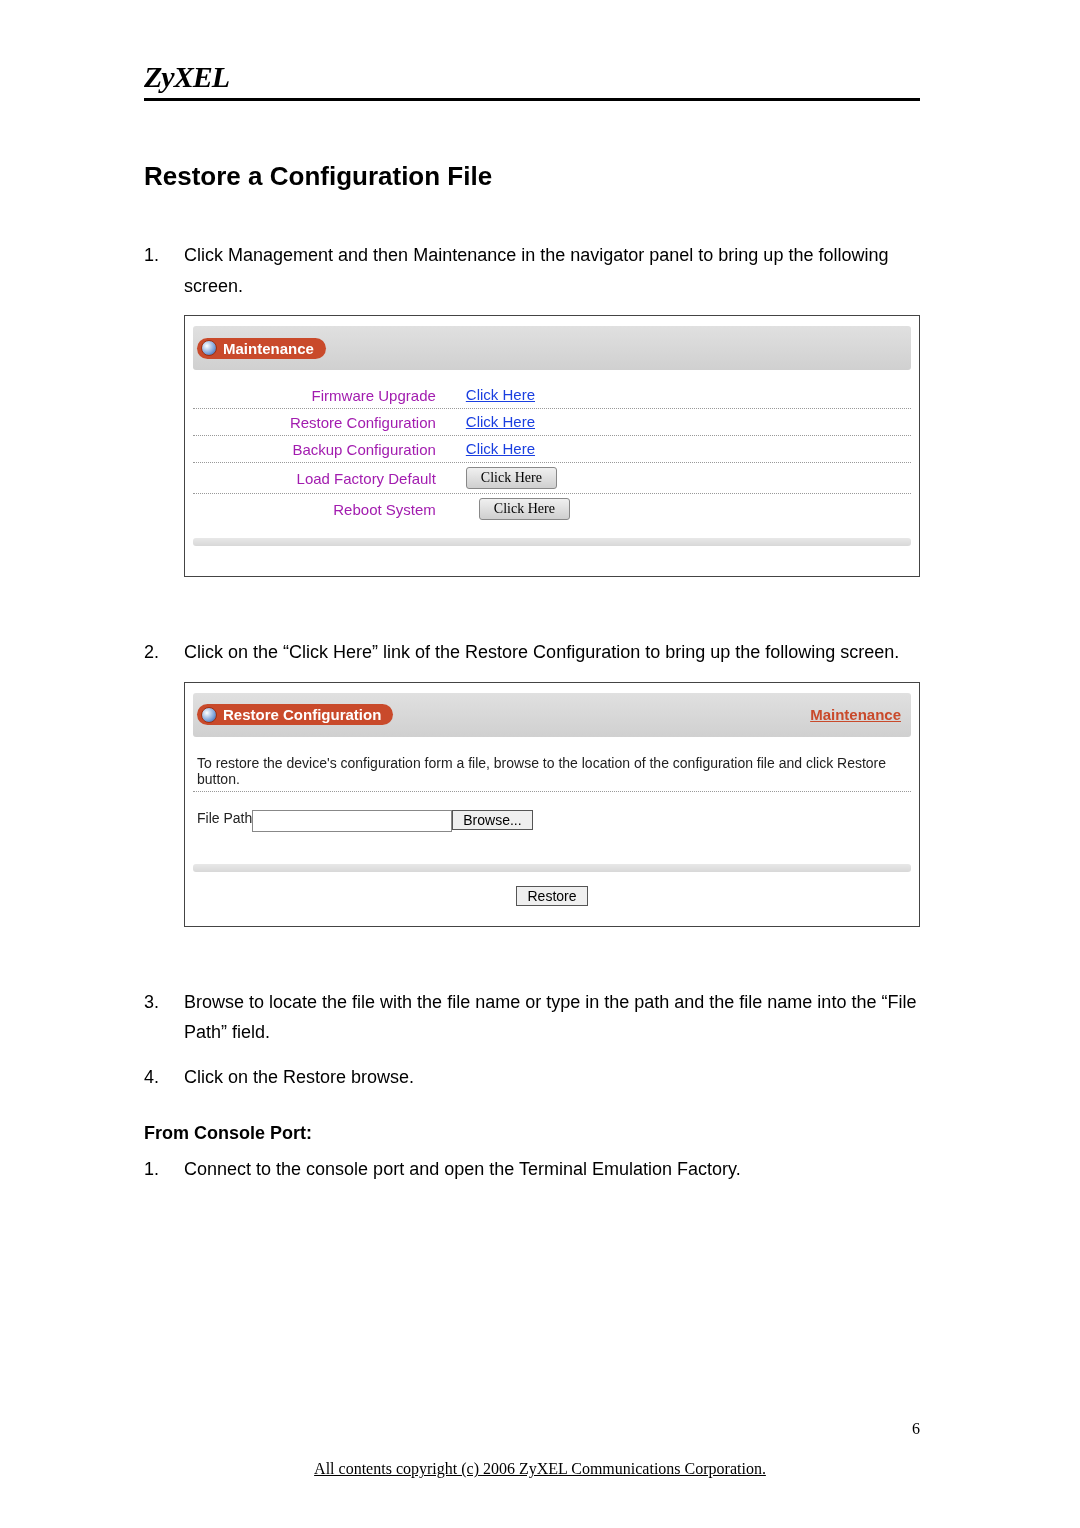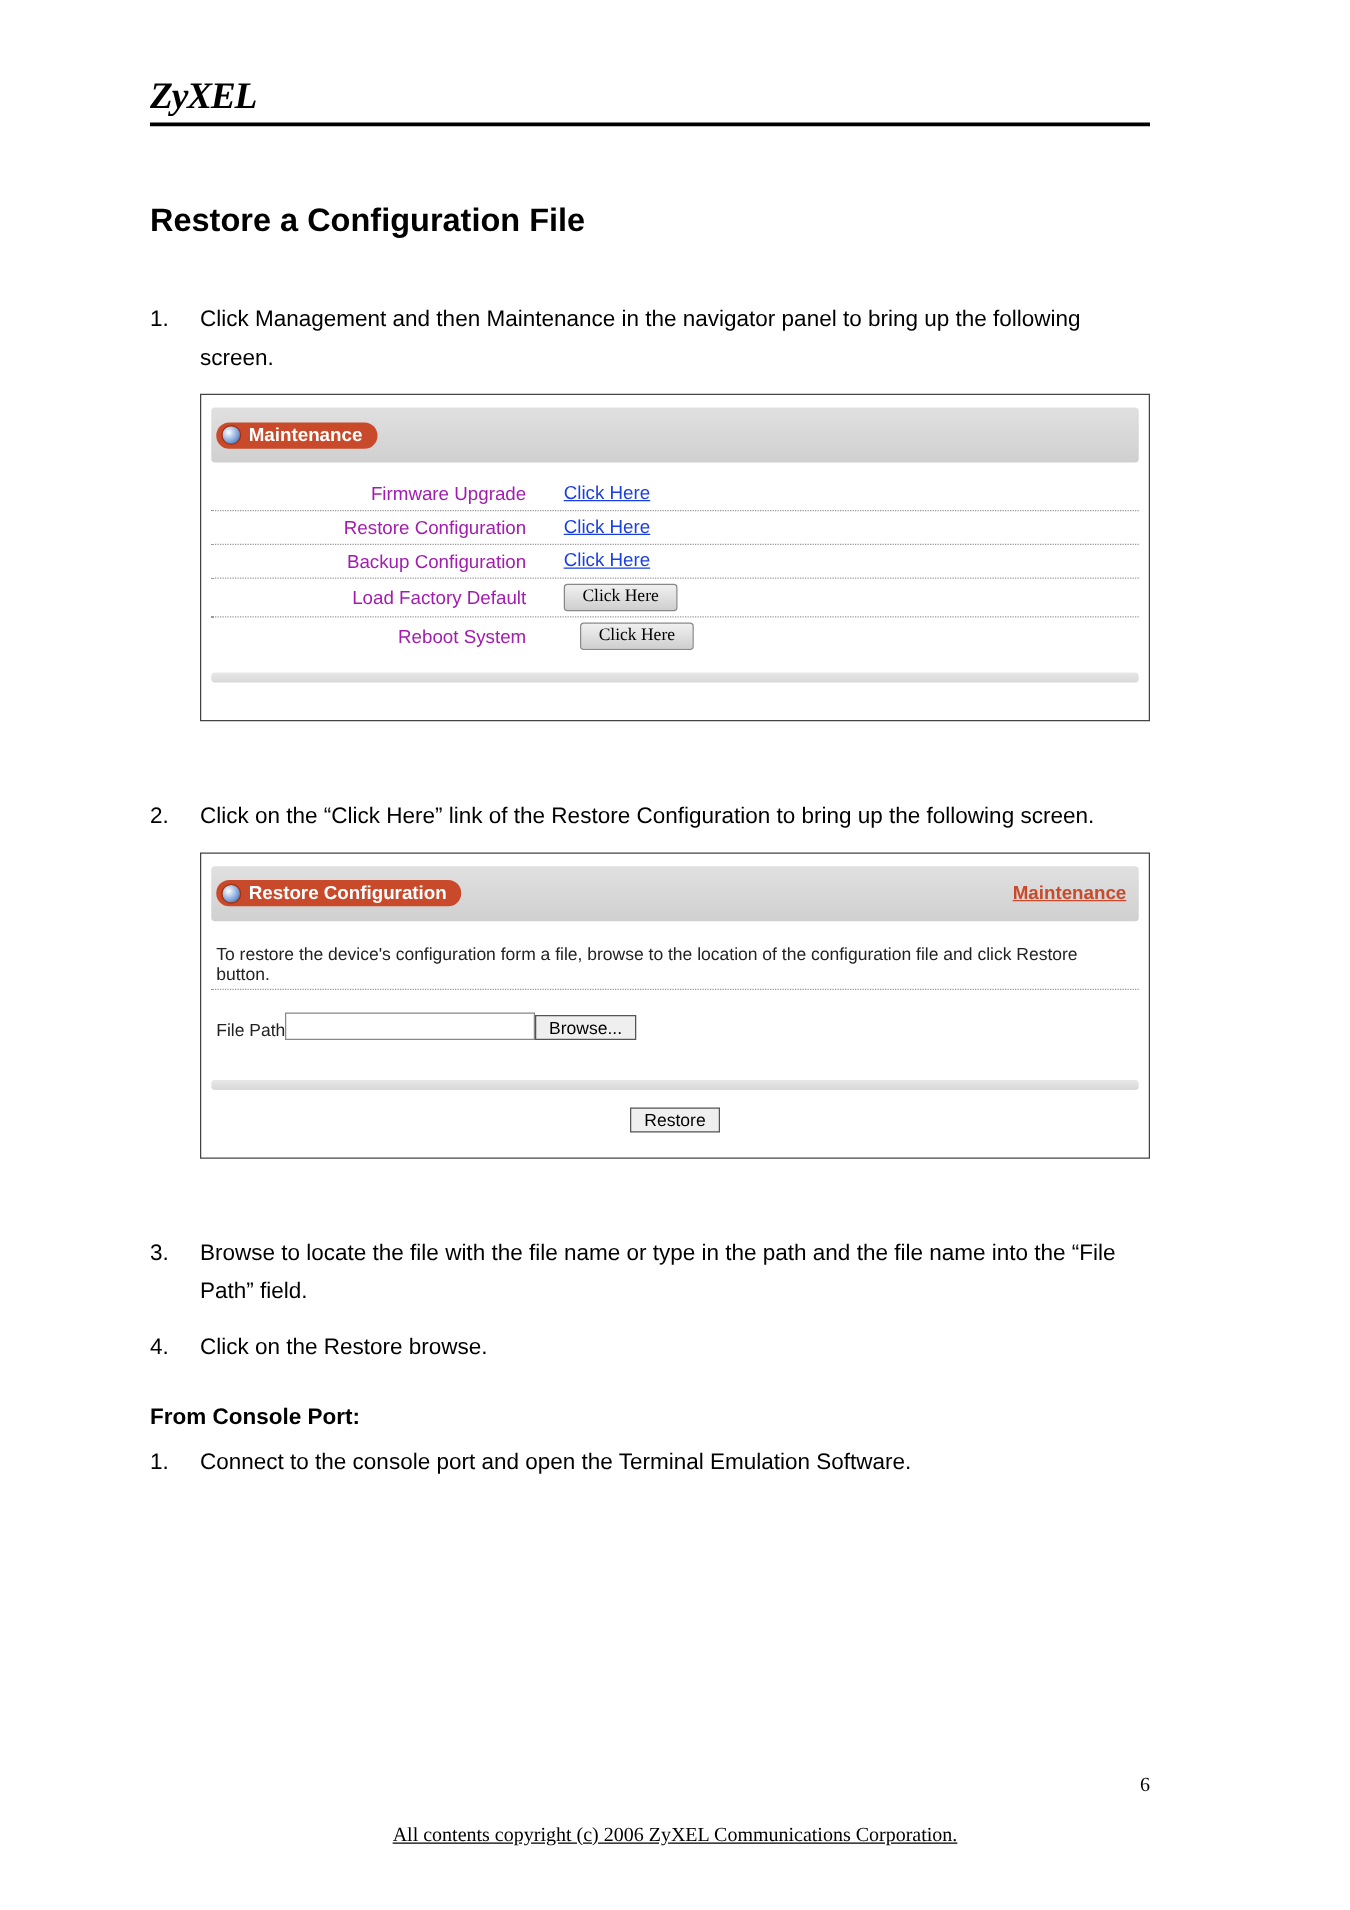--- a/index.html
+++ b/index.html
@@ -6,20 +6,21 @@
   body {
     width: 1080px;
     height: 1528px;
     background: #fff;
     font-family: Arial, Helvetica, sans-serif;
     color: #000;
     position: relative;
   }
   .page {
     padding: 60px 160px 40px 120px;
+    margin-left: 24px;
   }
   .header-row {
     display: flex;
     justify-content: space-between;
     align-items: flex-end;
     border-bottom: 3px solid #000;
     padding-bottom: 4px;
     margin-bottom: 60px;
   }
   .logo {
@@ -139,21 +140,21 @@
   
   .restore-desc {
     font-size: 14px;
     color: #222;
     padding: 6px 4px 4px 4px;
     border-bottom: 1px dotted #999;
     margin-bottom: 18px;
   }
   .file-row {
     display: flex;
-    align-items: flex-end;
+    align-items: flex-start;
     gap: 0;
     padding: 0 4px 18px 4px;
   }
   .file-label { font-size: 14px; color: #222; }
   .file-input {
     width: 200px;
     height: 22px;
     border: 1px solid #888;
     background: #fff;
   }
@@ -273,20 +274,20 @@
     <div class="step-row">
       <div class="step-num">4.</div>
       <div class="step-text">Click on the Restore browse.</div>
     </div>
   </div>
 
   <div class="sub-heading">From Console Port:</div>
   <div class="step-list">
     <div class="step-row">
       <div class="step-num">1.</div>
-      <div class="step-text">Connect to the console port and open the Terminal Emulation Software.</div>
+      <div class="step-text">Connect to the console port and open the Terminal Emulation Factory.</div>
     </div>
   </div>
 
 </div>
 
 <div class="page-num">6</div>
 <div class="footer">All contents copyright (c) 2006 ZyXEL Communications Corporation.</div>
 
 </body></html>

